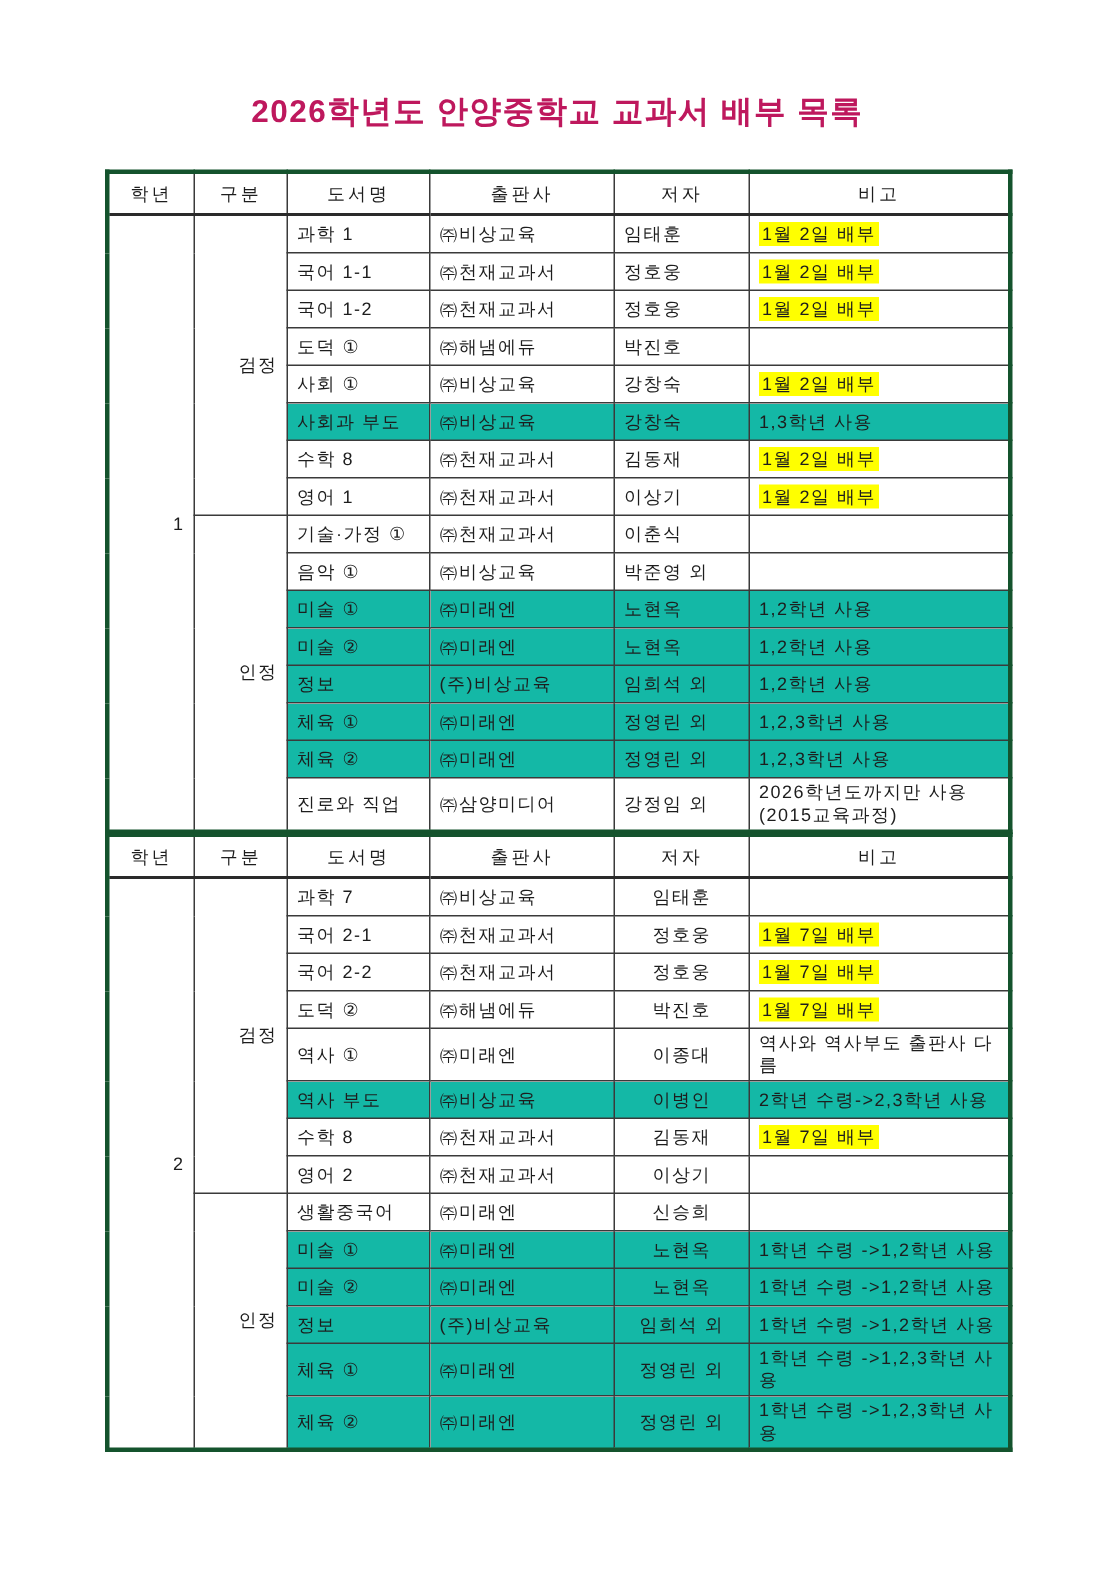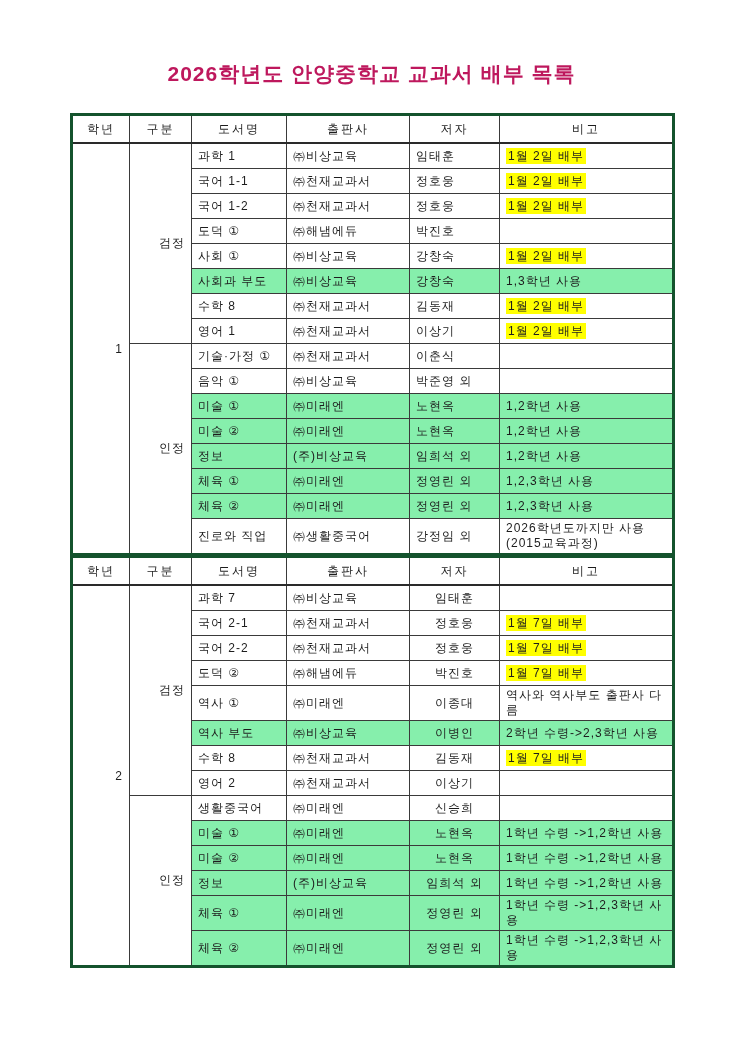--- a/index.html
+++ b/index.html
@@ -30,21 +30,21 @@
   .book-table thead th{
     text-align:center;height:22px;
     border-bottom:2px solid #2a2a2a;
     letter-spacing:2px;
   }
   .book-table tbody td{height:20px;}
   td.c-grade,td.c-group{text-align:right;letter-spacing:1px;}
   td.c-book,td.c-pub,td.c-note{text-align:left;letter-spacing:1px;}
   td.c-author{text-align:left;letter-spacing:1px;}
   .author-center td.c-author{text-align:center;}
-  tr.gray td{background:#86efac;}
+  tr.gray td{background:#14b8a6;}
   .hl{background:#ffff00;padding:1px 2px;}
   td.c-note{white-space:pre-line;line-height:1.25;}
 </style>
 </head>
 <body>
 
 <div class="page-title">2026학년도 안양중학교 교과서 배부 목록</div>
 
 <table class="book-table" id="table-grade1">
   <colgroup>
@@ -154,21 +154,21 @@
         <td class="c-note"><span>1,2,3학년 사용</span></td>
       </tr>
       <tr class="gray">
         <td class="c-book">체육 ②</td>
         <td class="c-pub">㈜미래엔</td>
         <td class="c-author">정영린 외</td>
         <td class="c-note"><span>1,2,3학년 사용</span></td>
       </tr>
       <tr>
         <td class="c-book">진로와 직업</td>
-        <td class="c-pub">㈜생활중국어</td>
+        <td class="c-pub">㈜삼양미디어</td>
         <td class="c-author">강정임 외</td>
         <td class="c-note"><span>2026학년도까지만 사용
 (2015교육과정)</span></td>
       </tr>
     </tbody>
 </table>
 
 <table class="book-table author-center" id="table-grade2">
   <colgroup>
     <col style="width:58px">

